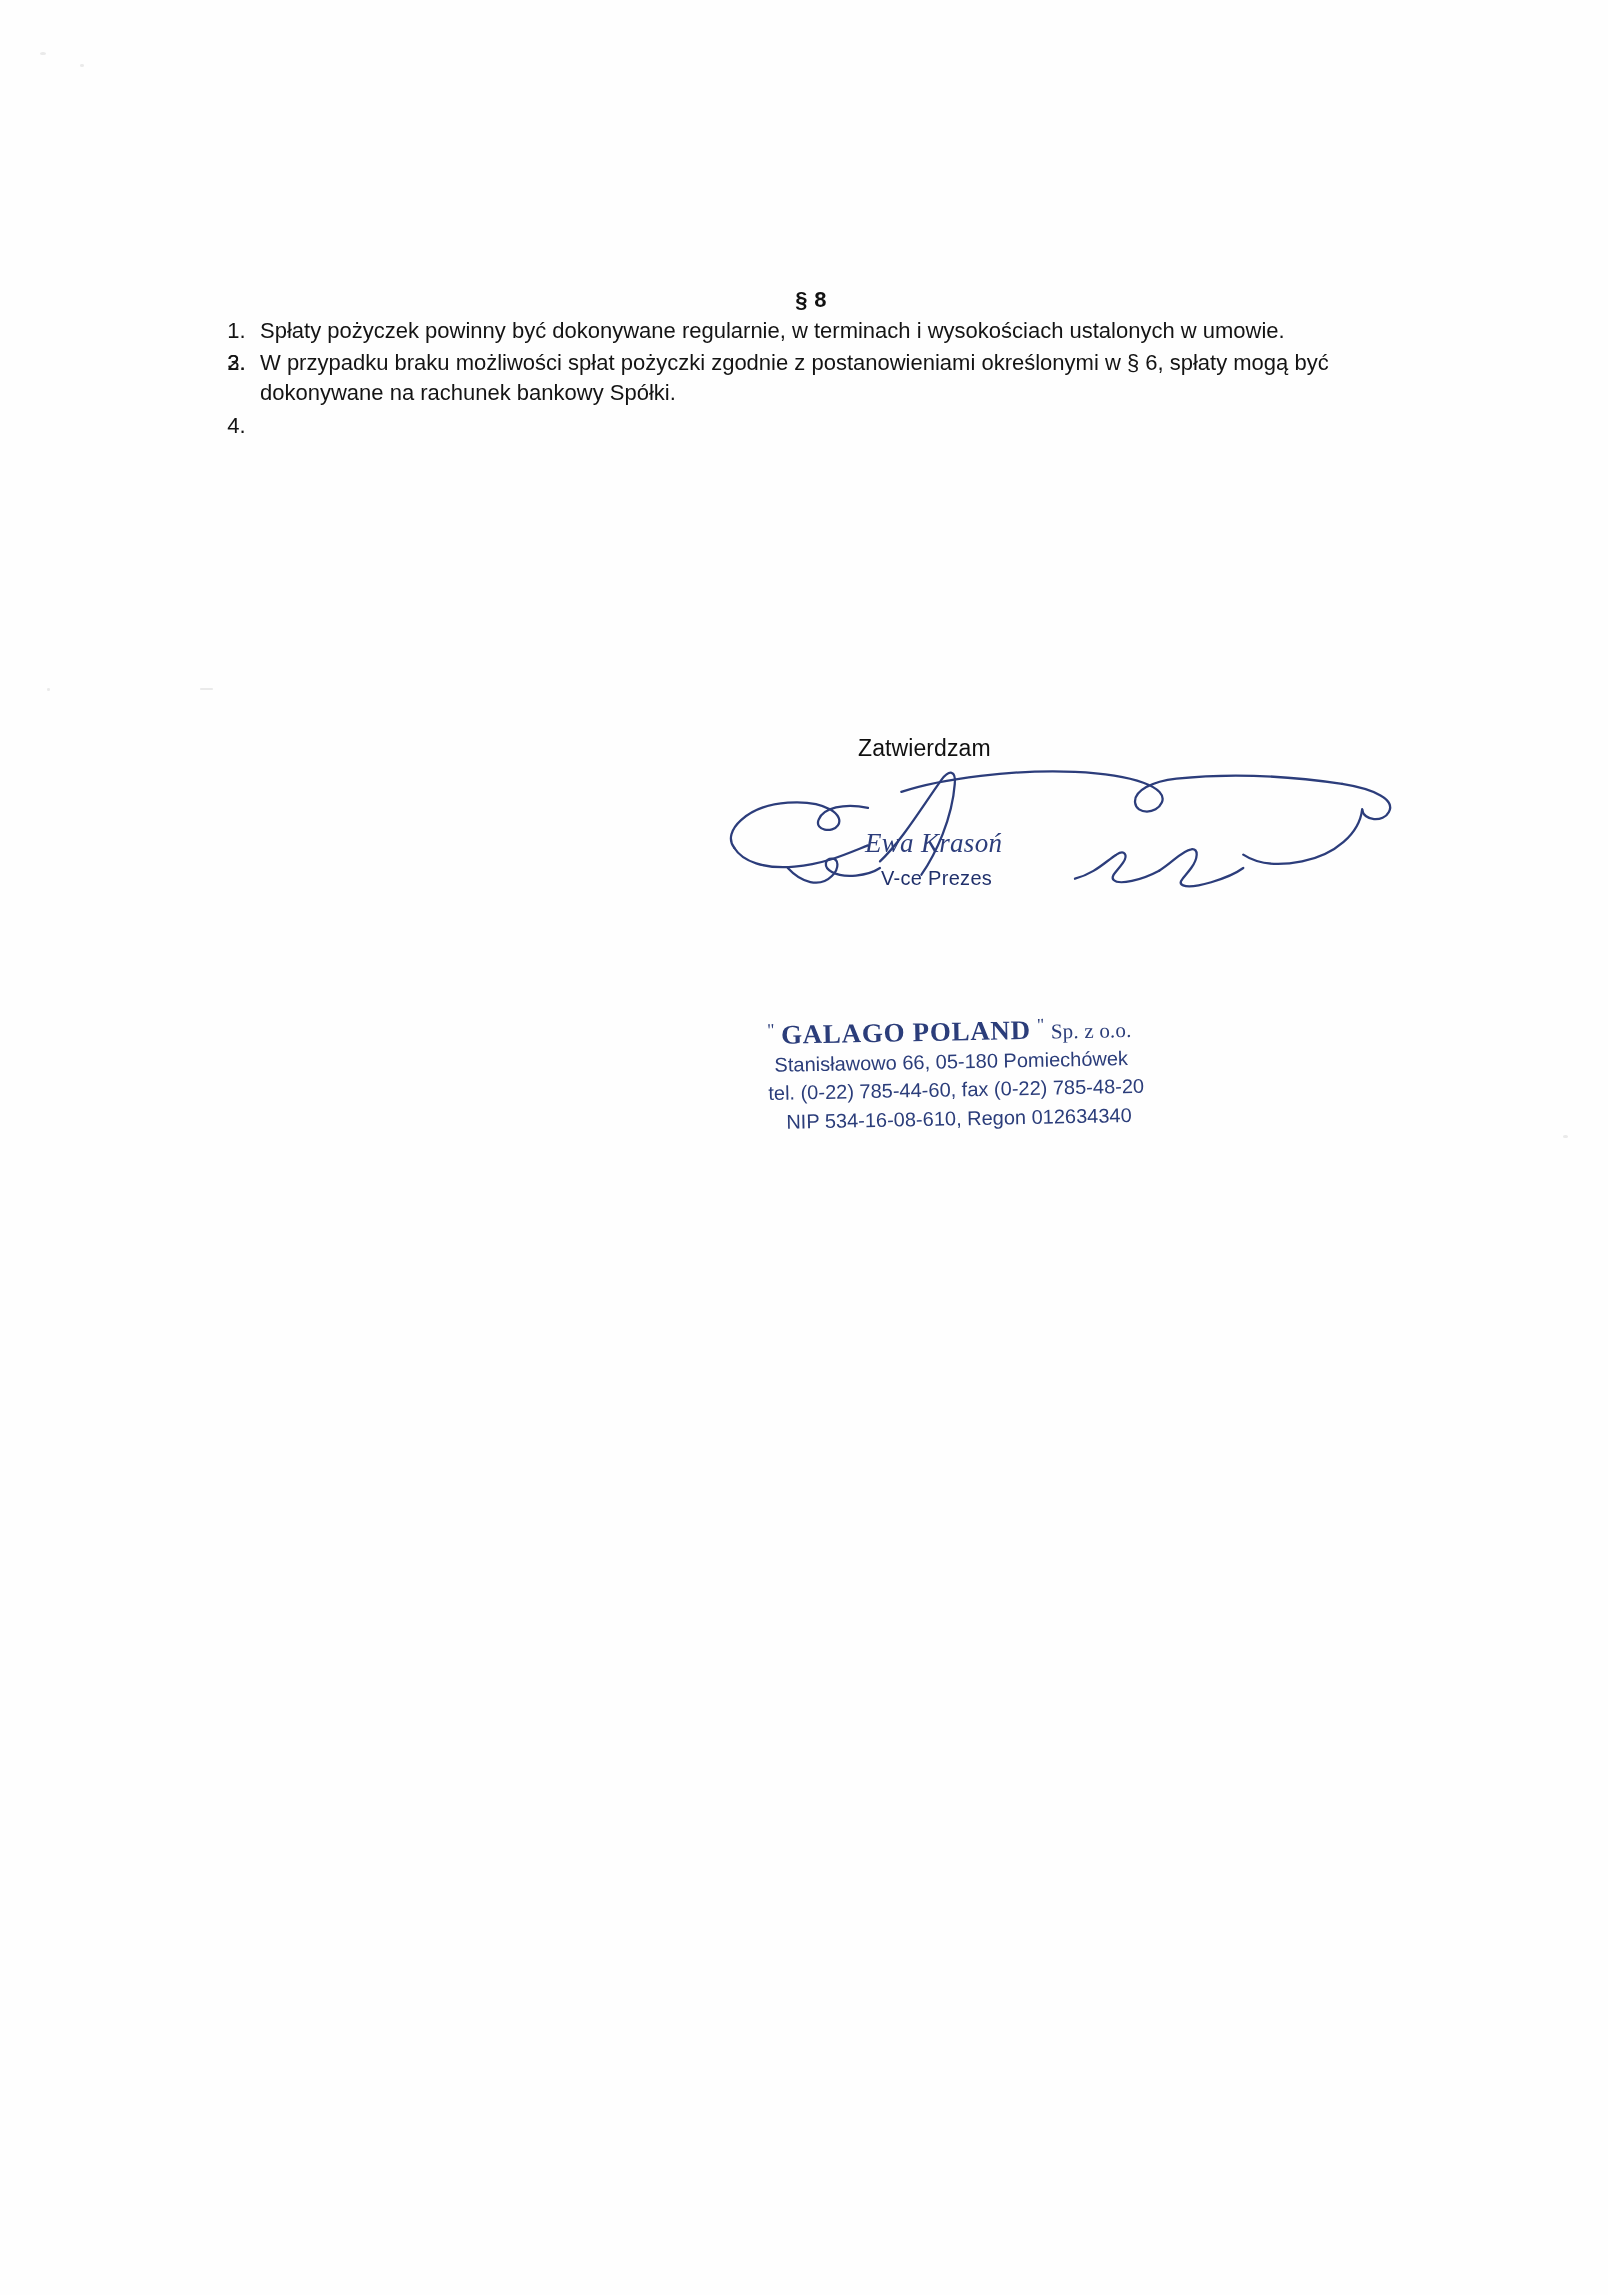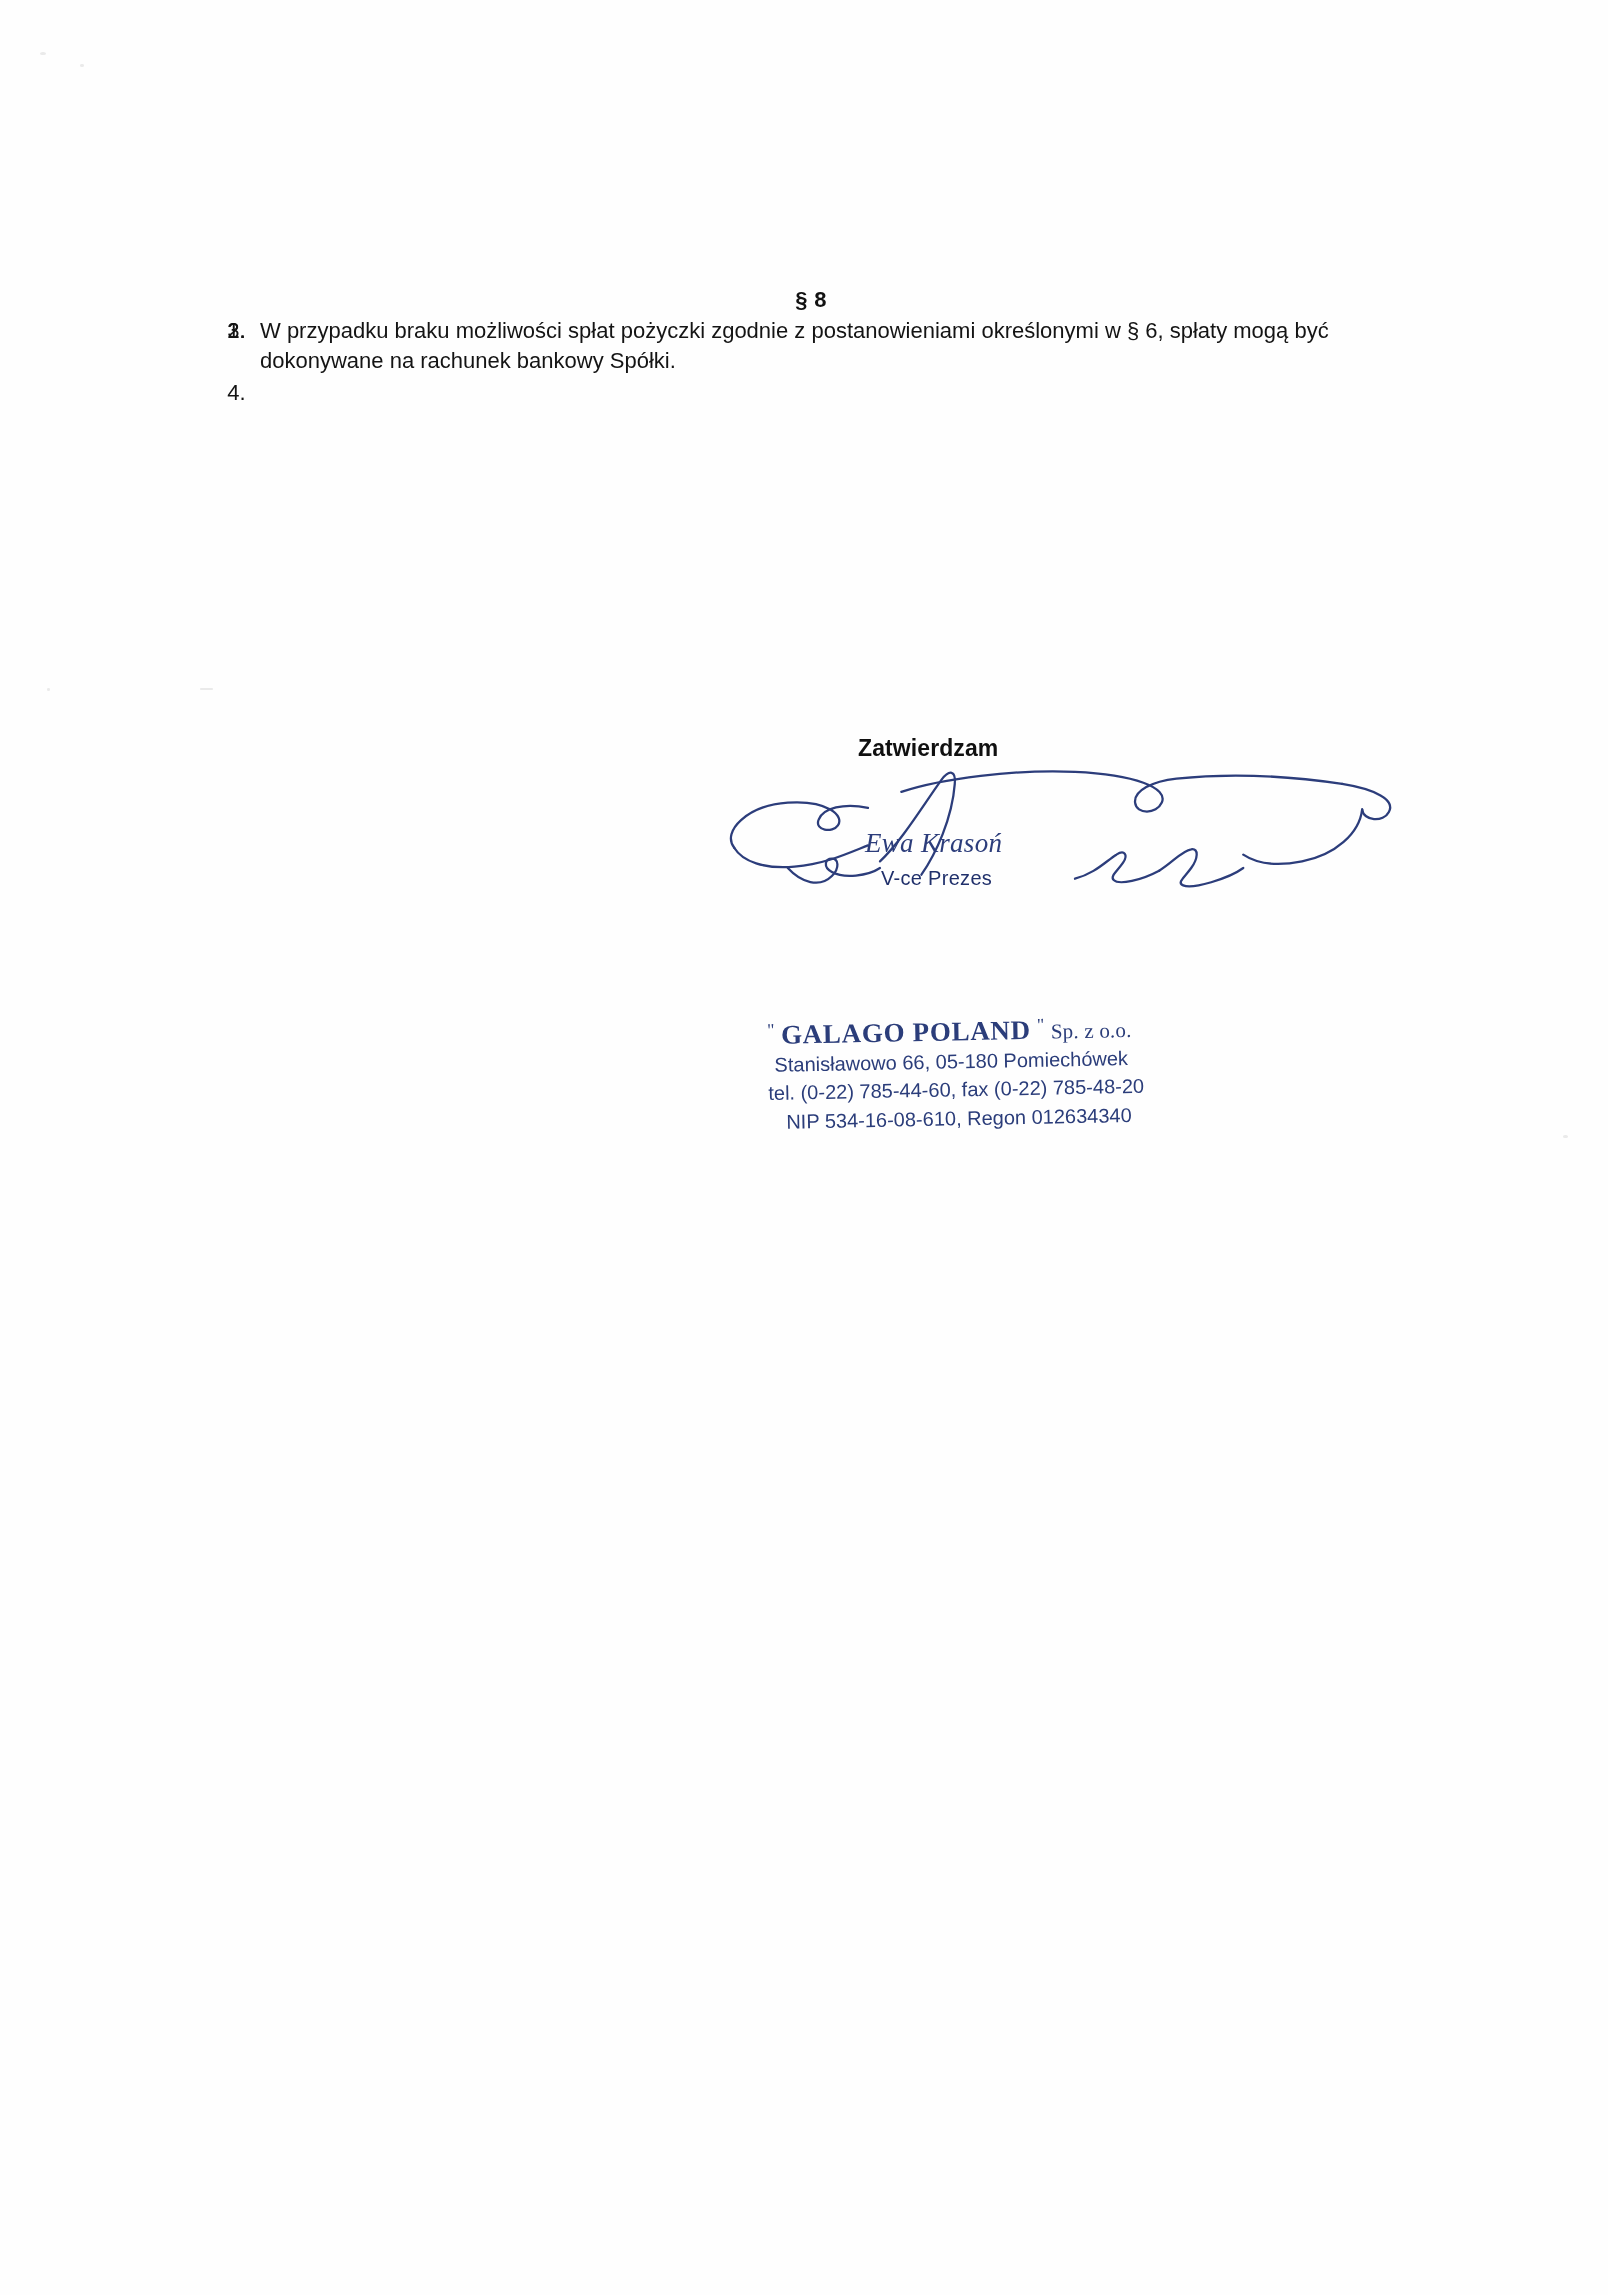--- a/index.html
+++ b/index.html
@@ -67,21 +67,21 @@
     width: 31px;
     text-align: right;
     font-size: 22px;
   }
 
   .approve {
     position: absolute;
     left: 858px;
     top: 735px;
     font-size: 23px;
-    font-weight: bold;
+    font-weight: normal;
     color: #101010;
     letter-spacing: 0.1px;
   }
 
   
   .sig-wrap {
     position: absolute;
     left: 701px;
     top: 761px;
     width: 768px;
@@ -159,20 +159,21 @@
   <div class="speck" style="left:200px;top:688px;width:13.4px;height:2px;border-radius:1.3px;"></div>
   <div class="speck" style="left:1563px;top:1135px;width:4.7px;height:3.3px;"></div>
 
   <div class="doc-body">
 
     <div class="section-mark">§ 8</div>
 
     <ol class="clauses">
       <li>
         <span class="num">1.</span>
+        <span>Spłaty pożyczek powinny być dokonywane regularnie, w terminach i wysokościach ustalonych w umowie.</span>
       </li>
       <li>
         <span class="num">2.</span>
       </li>
       <li>
         <span class="num">3.</span>
         <span>W przypadku braku możliwości spłat pożyczki zgodnie z postanowieniami określonymi w § 6, spłaty mogą być dokonywane na rachunek bankowy Spółki.</span>
       </li>
       <li>
         <span class="num">4.</span>

